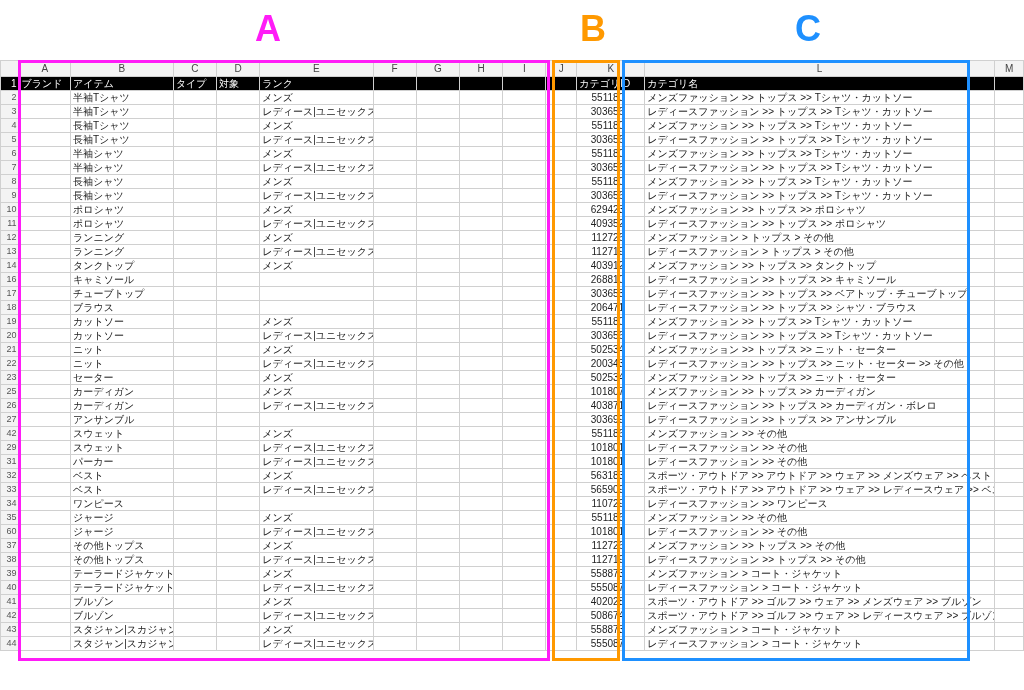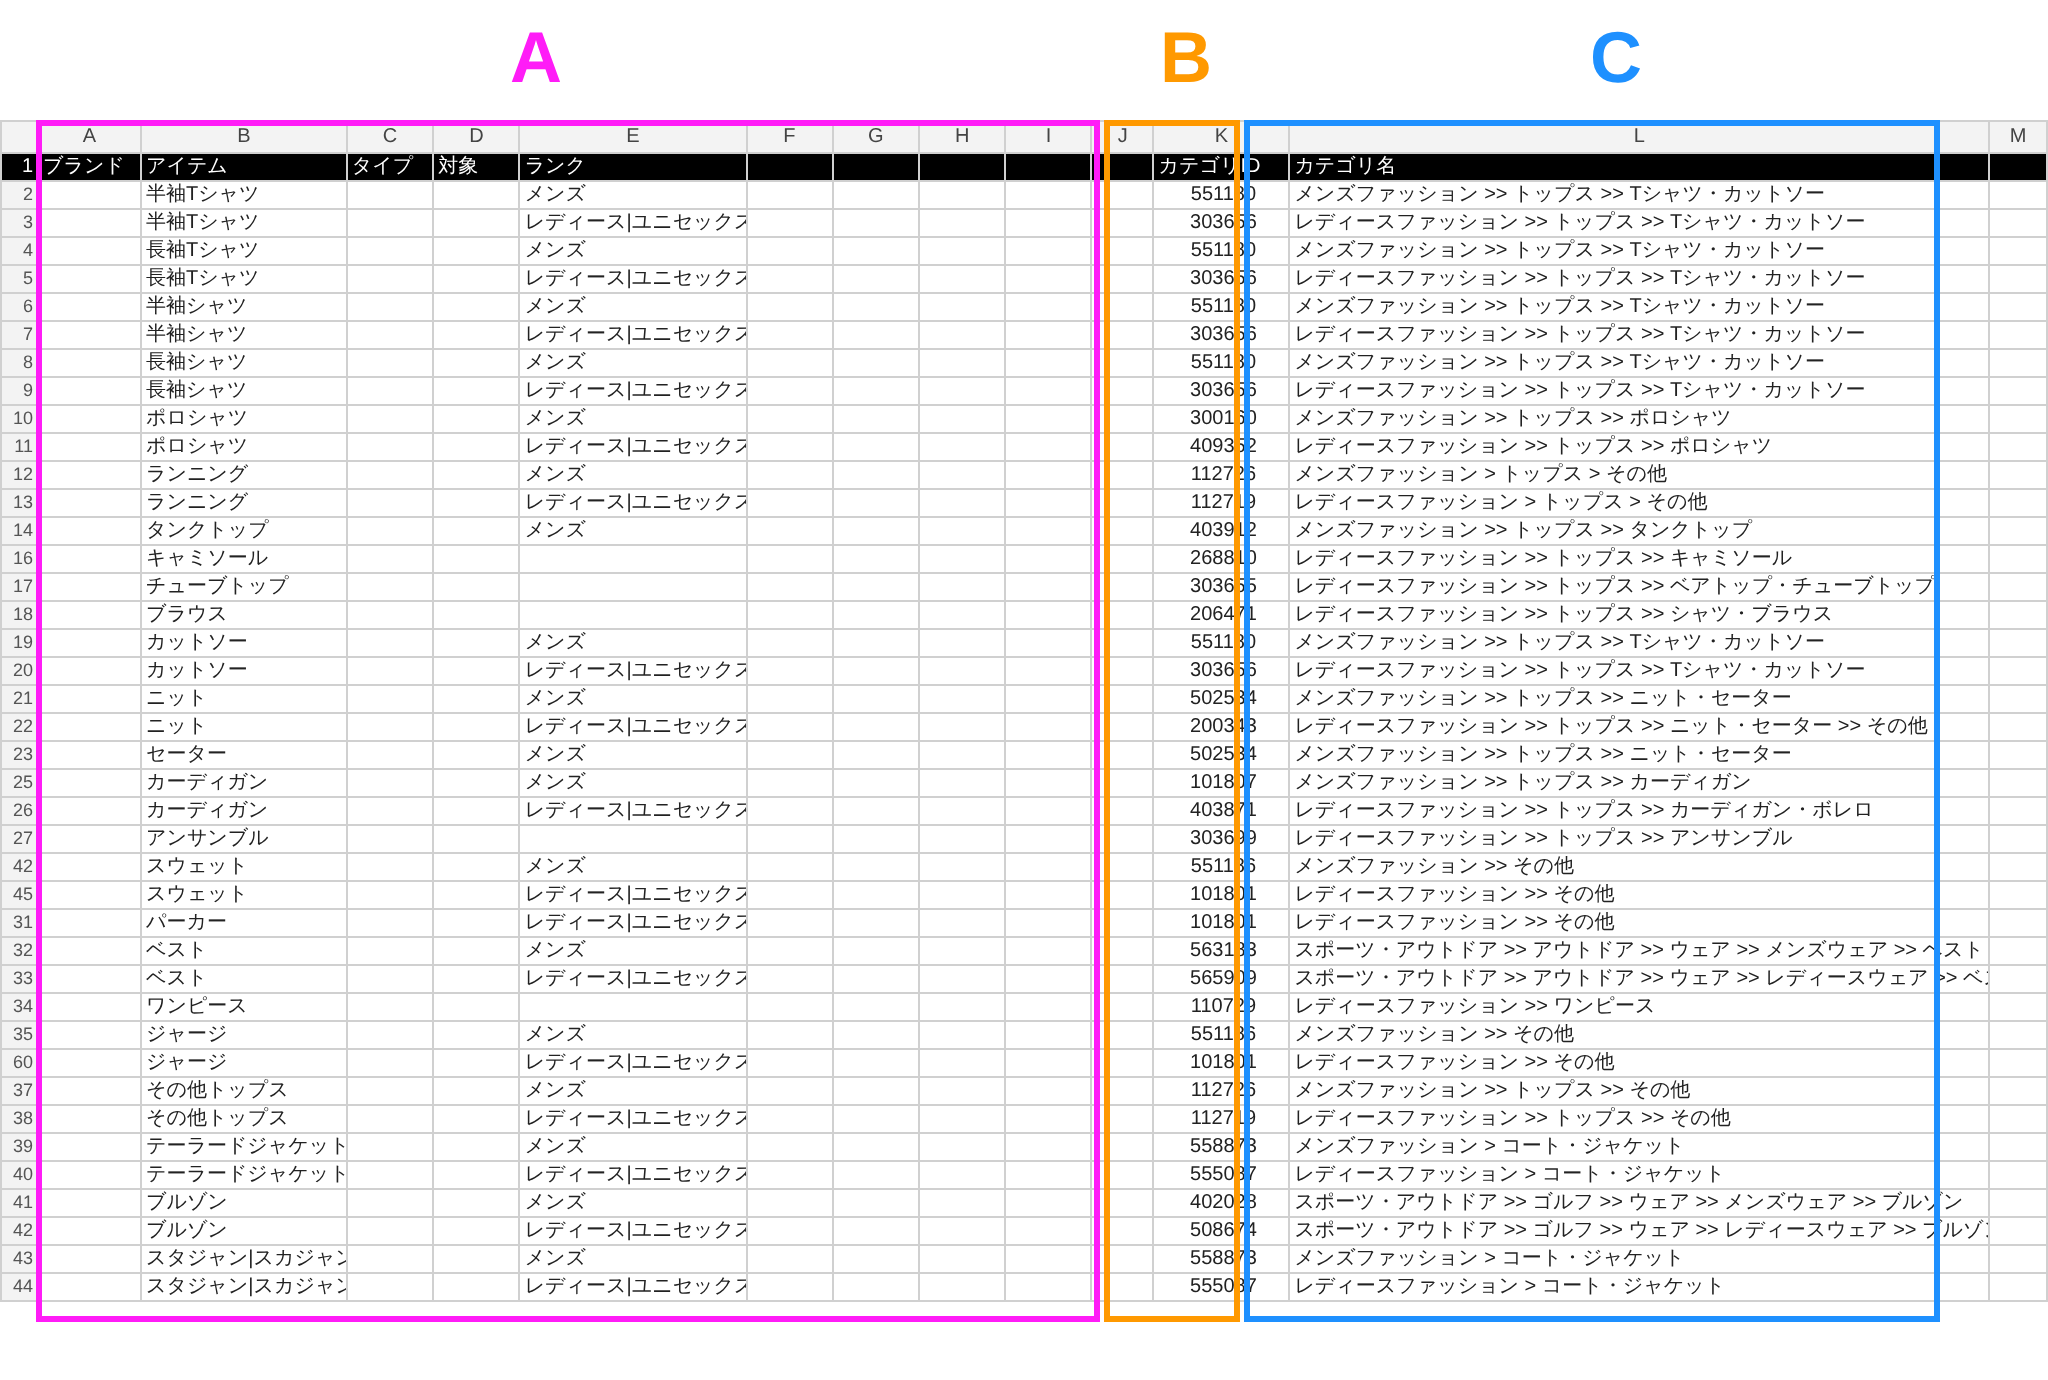--- a/index.html
+++ b/index.html
@@ -12,21 +12,21 @@
 .sheet{position:absolute;top:60px;left:0;width:1024px}
 table{border-collapse:collapse;table-layout:fixed;width:100%}
 th,td{border:1px solid #d0d0d0;height:13px;line-height:13px;padding:0 2px;overflow:hidden;white-space:nowrap;text-overflow:clip;font-size:10px;vertical-align:middle}
 th{background:#f3f3f3;font-weight:400;text-align:center;color:#444;height:15px}
 th.rowh{width:18px}
 td.rowh{background:#f3f3f3;text-align:right;color:#555;font-size:9px;padding-right:2px}
 tr.hdr td{background:#000;color:#fff;font-size:10px}
 col.cA{width:50px}col.cB{width:100px}col.cC{width:42px}col.cD{width:42px}
 col.cE{width:110px}col.cF{width:42px}col.cG{width:42px}col.cH{width:42px}
 col.cI{width:42px}col.cJ{width:30px}col.cK{width:66px}col.cL{width:340px}col.cM{width:28px}
-td.num{text-align:center;padding-right:0}
+td.num{text-align:right;padding-right:20px}
 
 .boxA,.boxB,.boxC{position:absolute;top:60px;height:601px;border:3px solid;pointer-events:none;box-sizing:border-box}
 .boxA{left:18px;width:532px;border-color:#ff1cf7}
 .boxB{left:552px;width:68px;border-color:#ff9900}
 .boxC{left:622px;width:348px;border-color:#1e90ff}
 </style>
 </head>
 <body>
 <div class="wrap">
  <div class="labels">
@@ -220,21 +220,21 @@
             <td></td>
             <td>ポロシャツ</td>
             <td></td>
             <td></td>
             <td>メンズ</td>
             <td></td>
             <td></td>
             <td></td>
             <td></td>
             <td></td>
-            <td class="num">300160</td>
+            <td class="num">629423</td>
             <td>メンズファッション &gt;&gt; トップス &gt;&gt; ポロシャツ</td>
             <td></td>
           </tr>
           <tr>
             <td class="rowh">11</td>
             <td></td>
             <td>ポロシャツ</td>
             <td></td>
             <td></td>
             <td>レディース|ユニセックス</td>
@@ -481,21 +481,21 @@
             <td></td>
             <td></td>
             <td></td>
             <td></td>
             <td></td>
             <td class="num">551186</td>
             <td>メンズファッション &gt;&gt; その他</td>
             <td></td>
           </tr>
           <tr>
-            <td class="rowh">45</td>
+            <td class="rowh">29</td>
             <td></td>
             <td>スウェット</td>
             <td></td>
             <td></td>
             <td>レディース|ユニセックス</td>
             <td></td>
             <td></td>
             <td></td>
             <td></td>
             <td></td>

